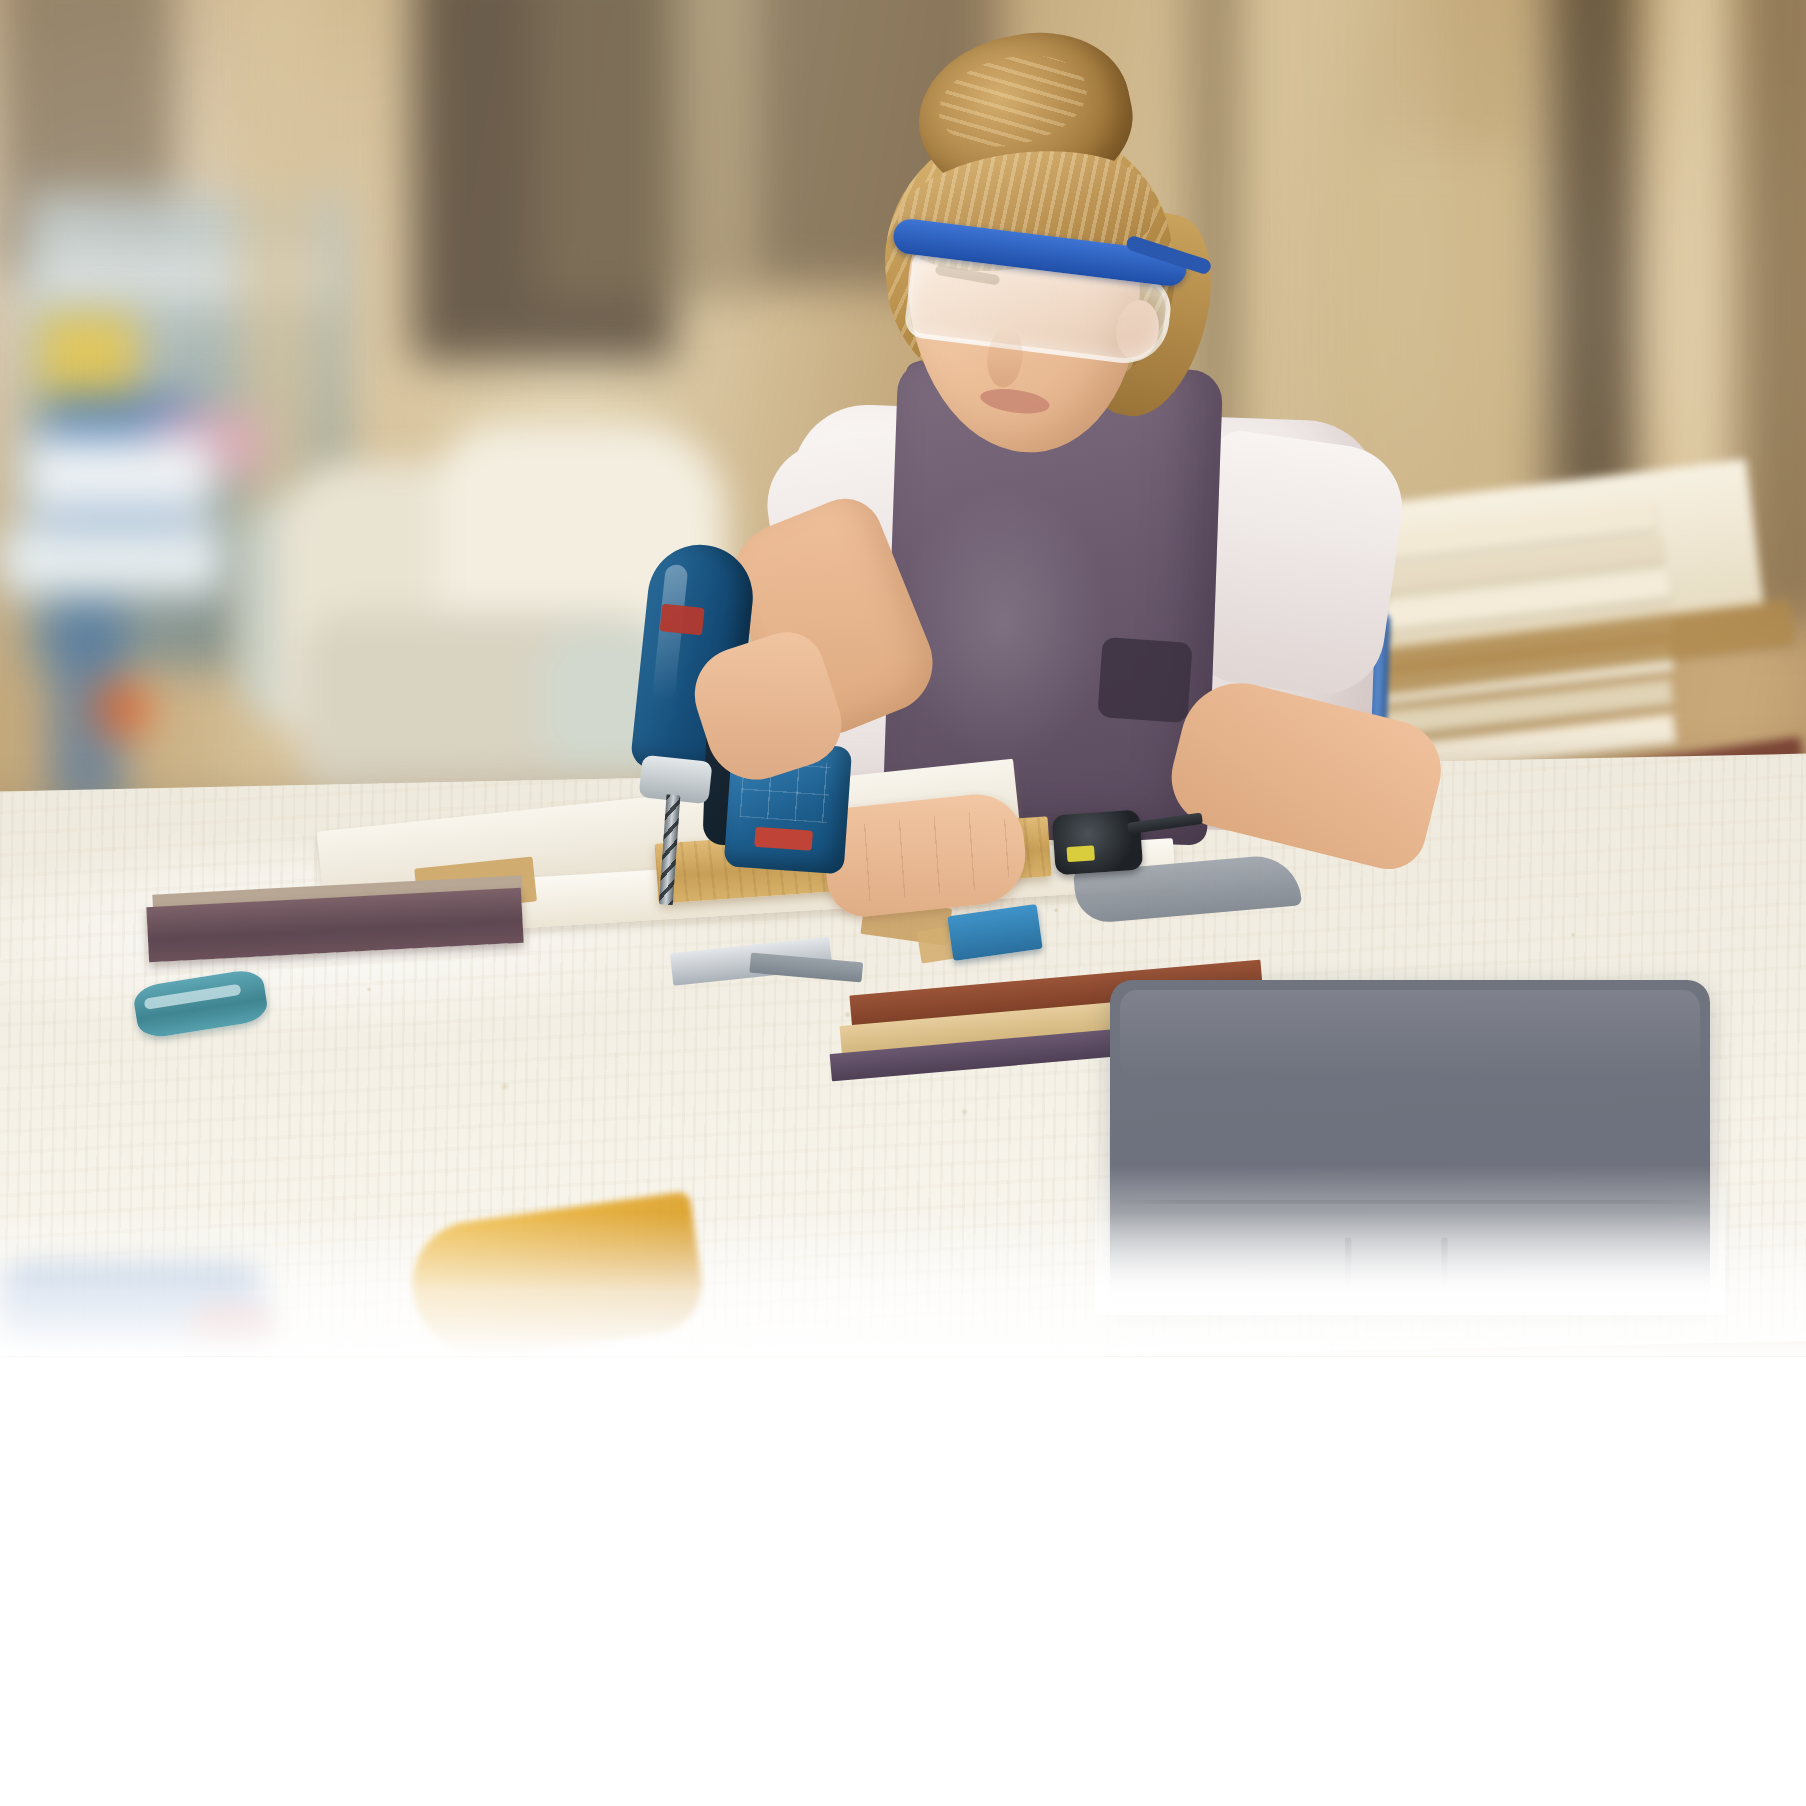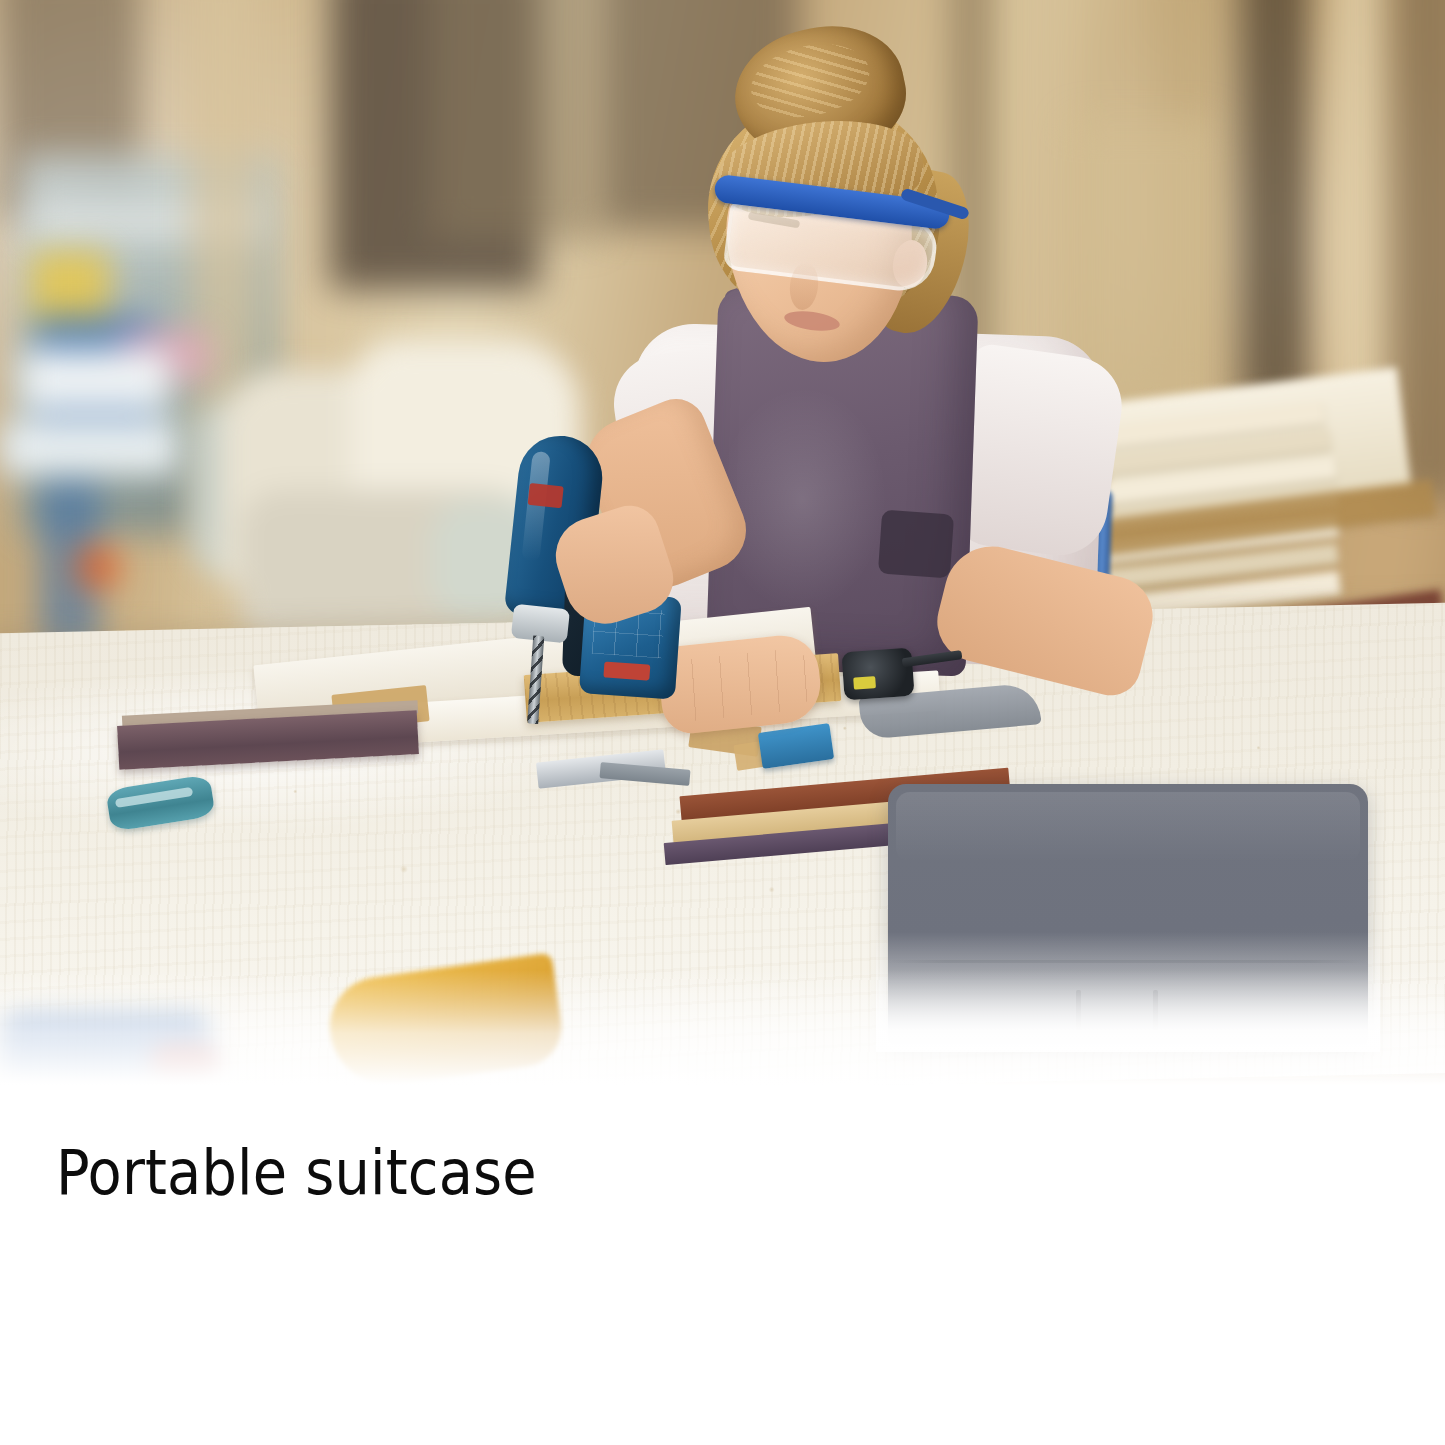--- a/index.html
+++ b/index.html
@@ -404,14 +404,13 @@
     <div class="seam"></div>
     <div class="latch latch-1"></div>
     <div class="latch latch-2"></div>
     <div class="fade"></div>
   </div>
 
   <div class="photo-fade"></div>
 </div>
 
 <div id="text-panel">
-  <div id="headline">Portable suitcase</div>
 </div>
 
 </body></html>

